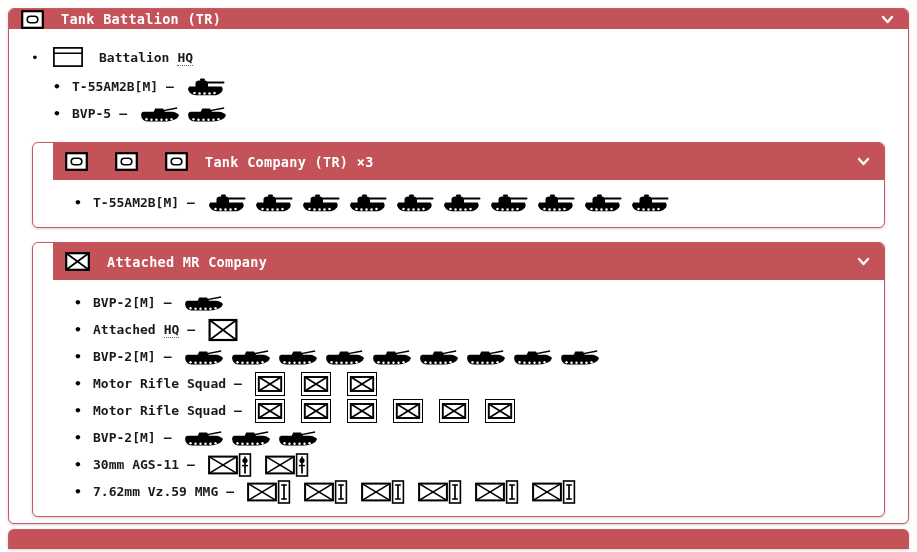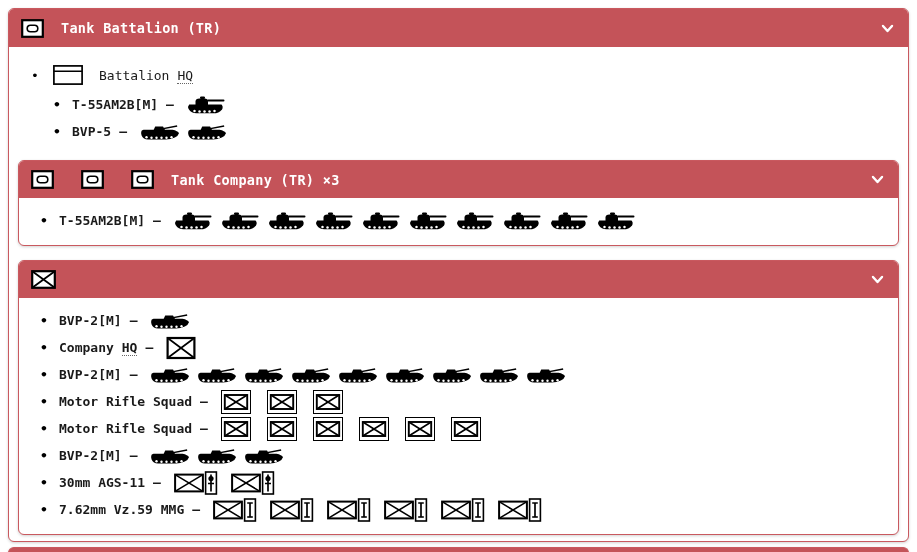--- a/index.html
+++ b/index.html
@@ -11,44 +11,44 @@
   .panel {
     border: 1px solid #c9595f;
     border-radius: 6px;
     background: #ffffff;
     box-shadow: 0 1px 3px rgba(0,0,0,0.18);
     overflow: hidden;
   }
   .panel-header {
     background: #c45359;
     color: #ffffff;
-    height: 38px;
+    height: 20px;
     display: flex;
     align-items: center;
     padding: 0 12px;
     cursor: pointer;
   }
   .panel-header .hicons { display: flex; align-items: center; gap: 27px; margin-right: 17px; }
   .panel-header .htitle { font-weight: bold; font-size: 13.5px; letter-spacing: 0.3px; }
   .panel-header .chev { margin-left: auto; display: flex; align-items: center; }
 
-  .inner-panel { margin: 0 9px; }
+  .inner-panel { margin: 0 23px; padding-left: 20px; }
   .tank-company-panel { margin-top: 15px; }
   .mr-company-panel { margin-top: 14px; margin-bottom: 6px; }
   .inner-panel .panel-header { height: 37px; }
 
   .bn-rows { padding: 13px 0 0 22px; }
   .inner-rows { padding: 9px 0 11px 21px; }
 
   .row { display: flex; align-items: center; height: 27px; font-size: 13px; font-weight: bold; }
   .row.hq-row { height: 30px; font-weight: normal; margin-bottom: 1px; }
   .row .bullet { font-size: 13px; width: 10px; flex: 0 0 auto; color: #000; }
   .row.hq-row .bullet { margin-right: 12px; }
   .row .licon { display: flex; align-items: center; margin-right: 16px; }
-  .row .rlabel { white-space: nowrap; }
+  .row .rlabel { white-space: nowrap; font-weight: bold; }
   .row .abbr { border-bottom: 1.5px dotted #666; margin-left: 8px; }
   .row .dash { margin-left: 8px; margin-right: 13px; }
   .row .icons { display: flex; align-items: center; }
   .nested { padding-left: 22px; }
   .nested .row .bullet, .inner-rows .row .bullet { margin-right: 9px; }
 
   .icons svg.i-tank { margin-right: 9px; }
   .icons svg.i-bmp  { margin-right: 7px; }
   .icons svg.i-inf  { margin-right: 16px; }
   .icons svg.i-pair { margin-right: 13px; }
@@ -340,20 +340,21 @@
     </section>
 
     <section class="panel inner-panel mr-company-panel">
       <header class="panel-header">
         <span class="hicons">
             <svg width="25" height="19" viewBox="0 0 25 19">
               <rect x="1.2" y="1.2" width="22.6" height="16.6" fill="#fff" stroke="#000" stroke-width="2.2"></rect>
               <path d="M1.2 1.2 L23.8 17.8 M23.8 1.2 L1.2 17.8" stroke="#000" stroke-width="1.8" fill="none"></path>
             </svg>
           </span>
+        <span class="htitle">Attached MR Company</span>
         <span class="chev">
             <svg width="17" height="17" viewBox="0 0 17 17">
               <polyline points="4,6 8.5,11 13,6" fill="none" stroke="#fff" stroke-width="2.4" stroke-linecap="round" stroke-linejoin="round"></polyline>
             </svg>
           </span>
       </header>
       <div class="inner-rows">
           <div class="row">
     <span class="bullet">•</span>
     <span class="rlabel"><span class="lbl">BVP-2[M]</span><span class="dash">—</span></span>
@@ -370,21 +371,21 @@
                   <circle cx="16.5" cy="14.7" r="1.2"></circle>
                   <circle cx="21.5" cy="14.7" r="1.2"></circle>
                   <circle cx="26.5" cy="14.7" r="1.2"></circle>
                   <circle cx="31.5" cy="14.2" r="1.2"></circle>
                 </g>
               </svg>
             </span>
   </div>
           <div class="row">
     <span class="bullet">•</span>
-    <span class="rlabel"><span class="lbl">Company</span><span class="abbr">HQ</span><span class="dash">—</span></span>
+    <span class="rlabel"><span class="lbl">Attached</span><span class="abbr">HQ</span><span class="dash">—</span></span>
     <span class="icons">
               <svg class="i-inf" width="30" height="24" viewBox="0 0 30 24">
                 <rect x="1.6" y="2" width="26.8" height="20" fill="#fff" stroke="#000" stroke-width="2.2"></rect>
                 <path d="M1.6 2 L28.4 22 M28.4 2 L1.6 22" stroke="#000" stroke-width="1.7" fill="none"></path>
               </svg>
             </span>
   </div>
           <div class="row">
     <span class="bullet">•</span>
     <span class="rlabel"><span class="lbl">BVP-2[M]</span><span class="dash">—</span></span>

